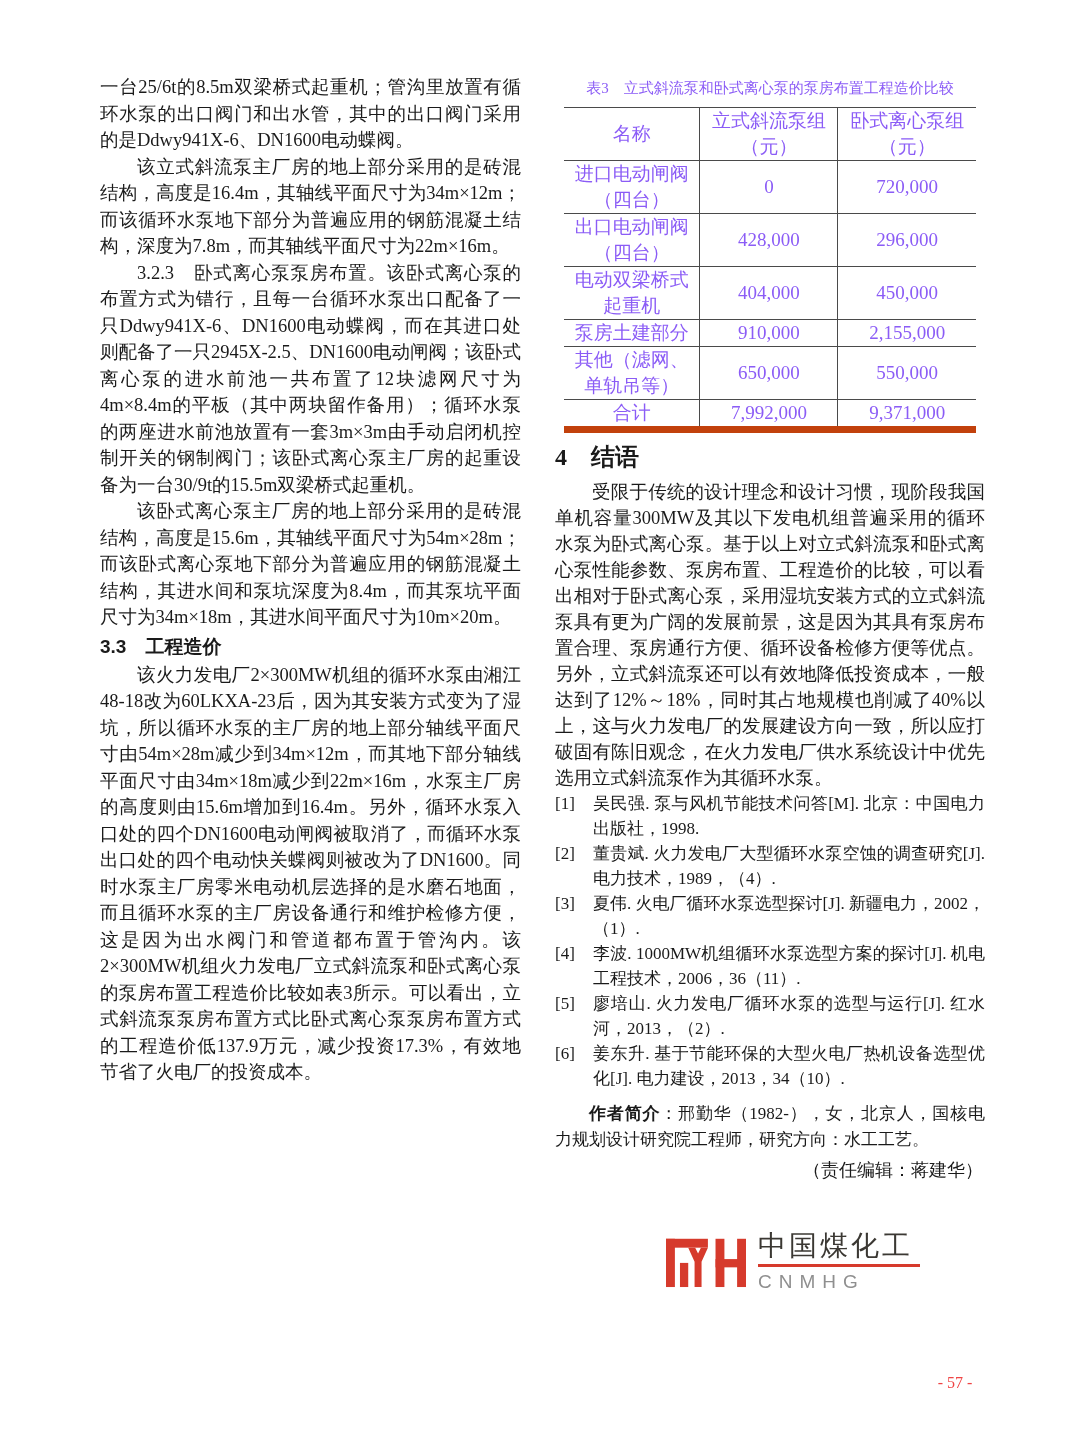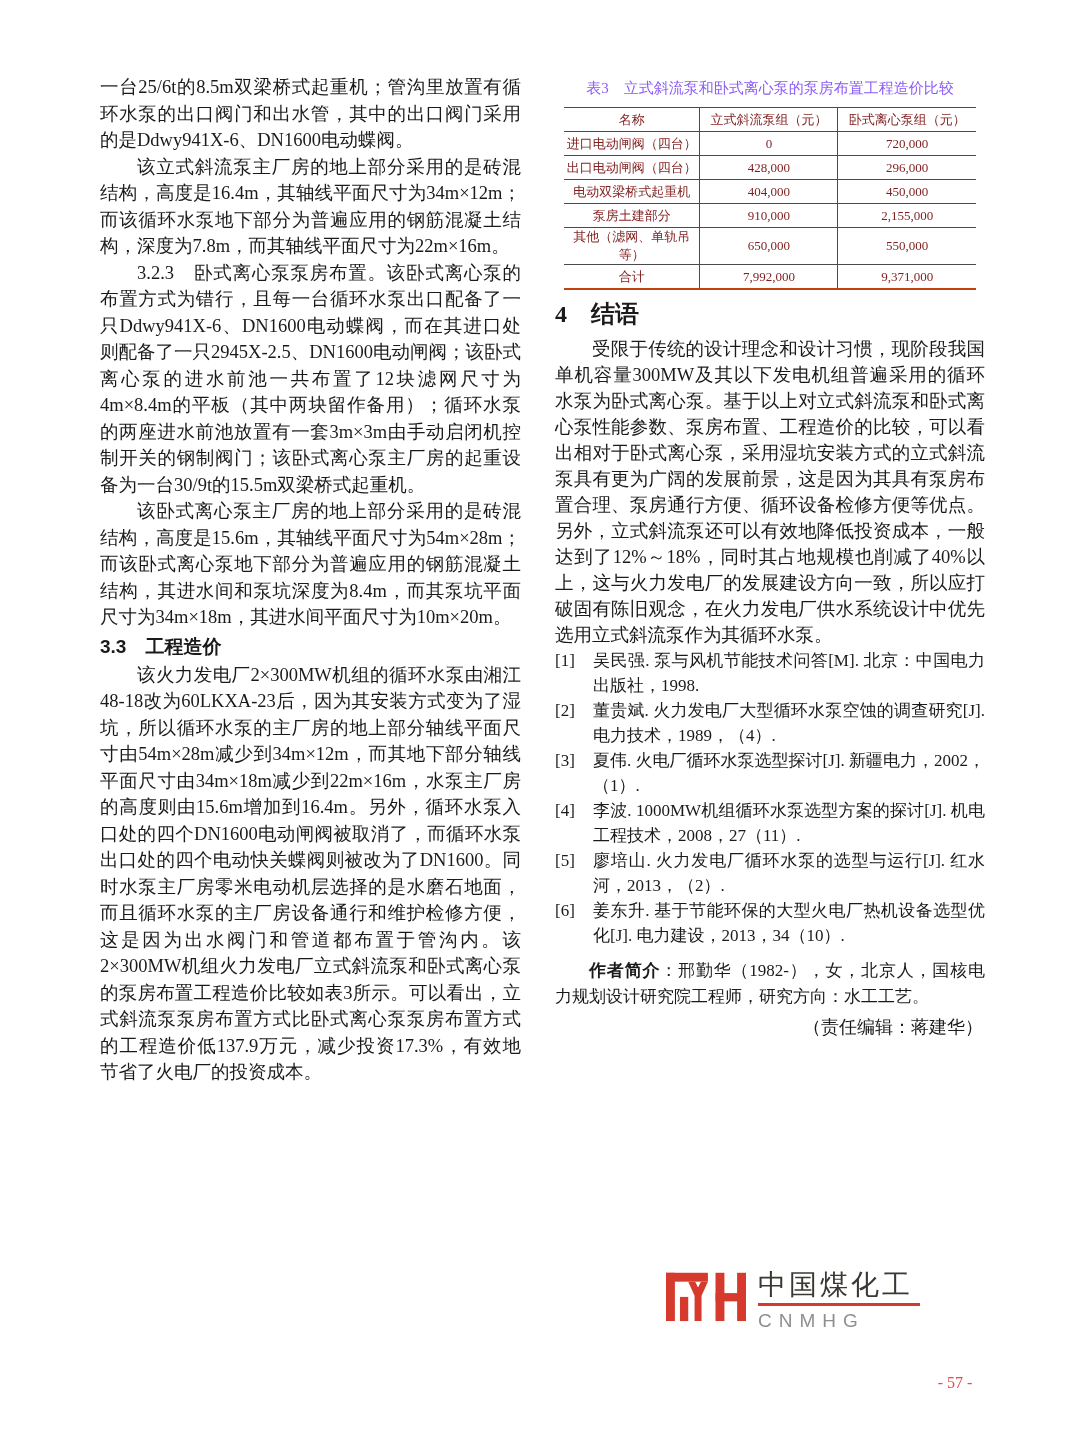--- a/index.html
+++ b/index.html
@@ -46,32 +46,32 @@
     text-align:center;
     font-size:15px;
     line-height:20px;
     color:#8b5cf6;
   }
   table.cost {
     width:412px;
     margin:0 auto;
     border-collapse:collapse;
     table-layout:fixed;
-    font-size:13px;
-    color:#7f1d1d;
+    font-size:19px;
+    color:#8b5cf6;
   }
   table.cost th, table.cost td {
     border-top:1px solid #4a4a4a;
     height:23px;
     padding:0 2px;
     text-align:center;
     font-weight:normal;
     vertical-align:middle;
   }
-  table.cost tr:last-child td { border-bottom:2px solid #c2410c; }
+  table.cost tr:last-child td { border-bottom:7px solid #c2410c; }
   table.cost th:nth-child(2), table.cost td:nth-child(2),
   table.cost th:nth-child(3), table.cost td:nth-child(3) { border-left:1px solid #4a4a4a; }
   table.cost col.c1 { width:33%; }
   table.cost col.c2 { width:33.5%; }
   table.cost col.c3 { width:33.5%; }
 
   .conclusion { line-height:26px; }
 
   .refs-heading {
     margin:13px 0 9px 0;
@@ -100,21 +100,21 @@
   .author b { font-family:"Liberation Sans","DejaVu Sans",sans-serif;margin-top:32px; }
   .editor {
     margin:4px 2px 0 0;
     font-size:18px;
     font-weight:normal;
     text-align:right;
     line-height:26px;
   }
 
   
-  .logo { position:absolute; left:666px; top:1258px; display:flex; align-items:flex-end; }
+  .logo { position:absolute; left:666px; top:1224px; display:flex; align-items:center; }
   .logo-mark { display:block; }
   .logo-textcol { margin-left:12px; padding-top:2px; }
   .logo-cn {
     font-family:"Liberation Sans","DejaVu Sans",sans-serif;
     font-size:28px; line-height:30px;
     letter-spacing:3px;
     color:#3b3833;
   }
   .logo-rule { height:3px; width:162px; margin:3px 0 4px 0; }
   .logo-en {
@@ -209,21 +209,21 @@
     <div class="ref">
       <span class="ref-num">[2]</span>
       <span class="ref-text">董贵斌. 火力发电厂大型循环水泵空蚀的调查研究[J]. 电力技术，1989，（4）.</span>
     </div>
     <div class="ref">
       <span class="ref-num">[3]</span>
       <span class="ref-text">夏伟. 火电厂循环水泵选型探讨[J]. 新疆电力，2002，（1）.</span>
     </div>
     <div class="ref">
       <span class="ref-num">[4]</span>
-      <span class="ref-text">李波. 1000MW机组循环水泵选型方案的探讨[J]. 机电工程技术，2008，27（11）.</span>
+      <span class="ref-text">李波. 1000MW机组循环水泵选型方案的探讨[J]. 机电工程技术，2006，36（11）.</span>
     </div>
     <div class="ref">
       <span class="ref-num">[5]</span>
       <span class="ref-text">廖培山. 火力发电厂循环水泵的选型与运行[J]. 红水河，2013，（2）.</span>
     </div>
     <div class="ref">
       <span class="ref-num">[6]</span>
       <span class="ref-text">姜东升. 基于节能环保的大型火电厂热机设备选型优化[J]. 电力建设，2013，34（10）.</span>
     </div>
 

